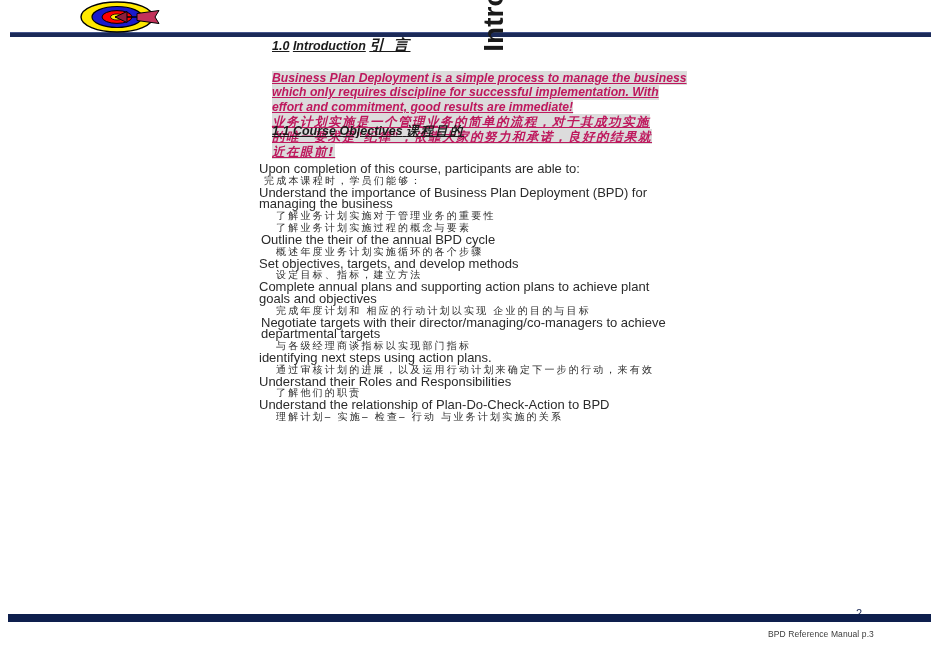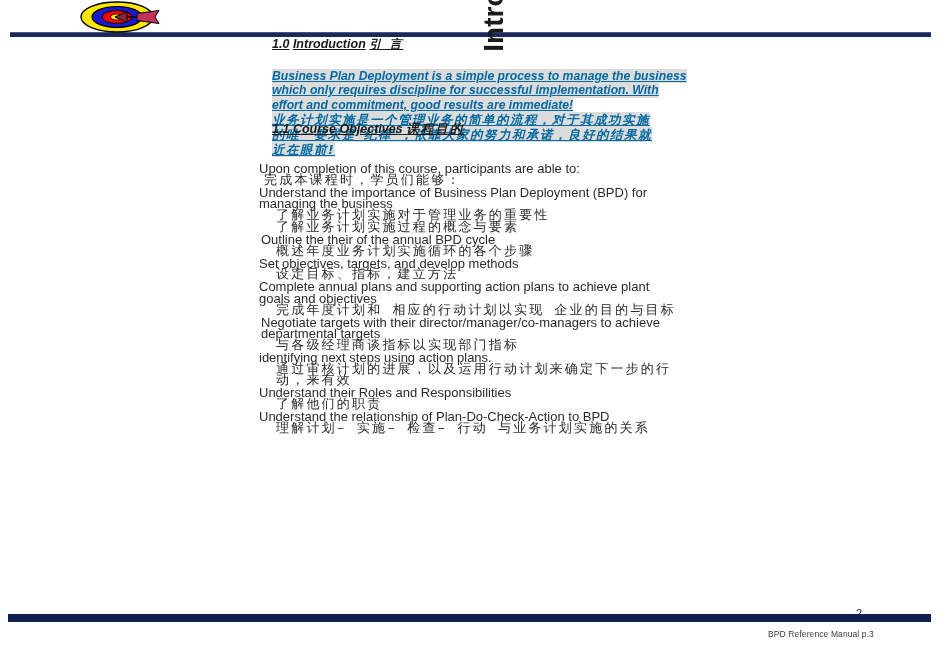--- a/index.html
+++ b/index.html
@@ -70,33 +70,33 @@
     font-weight: bold;
     font-style: italic;
     color: #1a1a1a;
     margin: 0 0 2px 14px;
     white-space: nowrap;
   }
   .sec-heading .u { text-decoration: underline; }
   .sec-heading .cjk {
     font-family: "DejaVu Sans", sans-serif;
     letter-spacing: 2px;
-    font-size: 12px;
+    font-size: 15px;
   }
 
   .lead-block {
     position: relative;
     margin: 16px 0 0 14px;
     width: 410px;
   }
   .lead-line {
     font-size: 12.2px;
     font-weight: bold;
     font-style: italic;
-    color: #0369a1;
+    color: #be185d;
     background: #dcdcdc;
     text-decoration: underline;
     line-height: 14.4px;
     white-space: nowrap;
     display: block;
     width: max-content;
   }
   .lead-line.cjk {
     font-family: "DejaVu Sans", sans-serif;
     letter-spacing: 1.5px;
@@ -130,22 +130,22 @@
   }
   .obj-en {
     font-size: 13px;
     color: #2b2b2b;
     line-height: 11.6px;
     margin: 0;
     padding: 0 0 0 1px;
   }
   .obj-en.indent2 { padding-left: 3px; }
   .obj-cn {
-    font-family: Liberation Mono, monospace;
-    font-size: 13px;
+    font-family: Liberation Sans, sans-serif;
+    font-size: 10px;
     color: #2b2b2b;
     line-height: 11.6px;
     letter-spacing: 2.2px;
     margin: 0 0 0.5px 0;
     padding-left: 18px;
   }
   .obj-cn.tight { padding-left: 6px; }
   .obj-cn.flush { padding-left: 0px; }
 
   
@@ -232,21 +232,21 @@
 
     <p class="obj-en indent2">Outline the their of the annual BPD cycle</p>
     <p class="obj-cn">概述年度业务计划实施循环的各个步骤</p>
 
     <p class="obj-en">Set objectives, targets, and develop methods</p>
     <p class="obj-cn">设定目标、指标，建立方法</p>
 
     <p class="obj-en">Complete annual plans and supporting action plans to achieve plant goals and objectives</p>
     <p class="obj-cn">完成年度计划和 相应的行动计划以实现 企业的目的与目标</p>
 
-    <p class="obj-en indent2">Negotiate targets with their director/manager/co-managers to achieve departmental targets</p>
+    <p class="obj-en indent2">Negotiate targets with their director/managing/co-managers to achieve departmental targets</p>
     <p class="obj-cn">与各级经理商谈指标以实现部门指标</p>
 
     <p class="obj-en">identifying next steps using action plans.</p>
     <p class="obj-cn">通过审核计划的进展，以及运用行动计划来确定下一步的行动，来有效</p>
 
     <p class="obj-en">Understand their Roles and Responsibilities</p>
     <p class="obj-cn">了解他们的职责</p>
 
     <p class="obj-en">Understand the relationship of Plan-Do-Check-Action to BPD</p>
     <p class="obj-cn">理解计划– 实施– 检查– 行动 与业务计划实施的关系</p>

